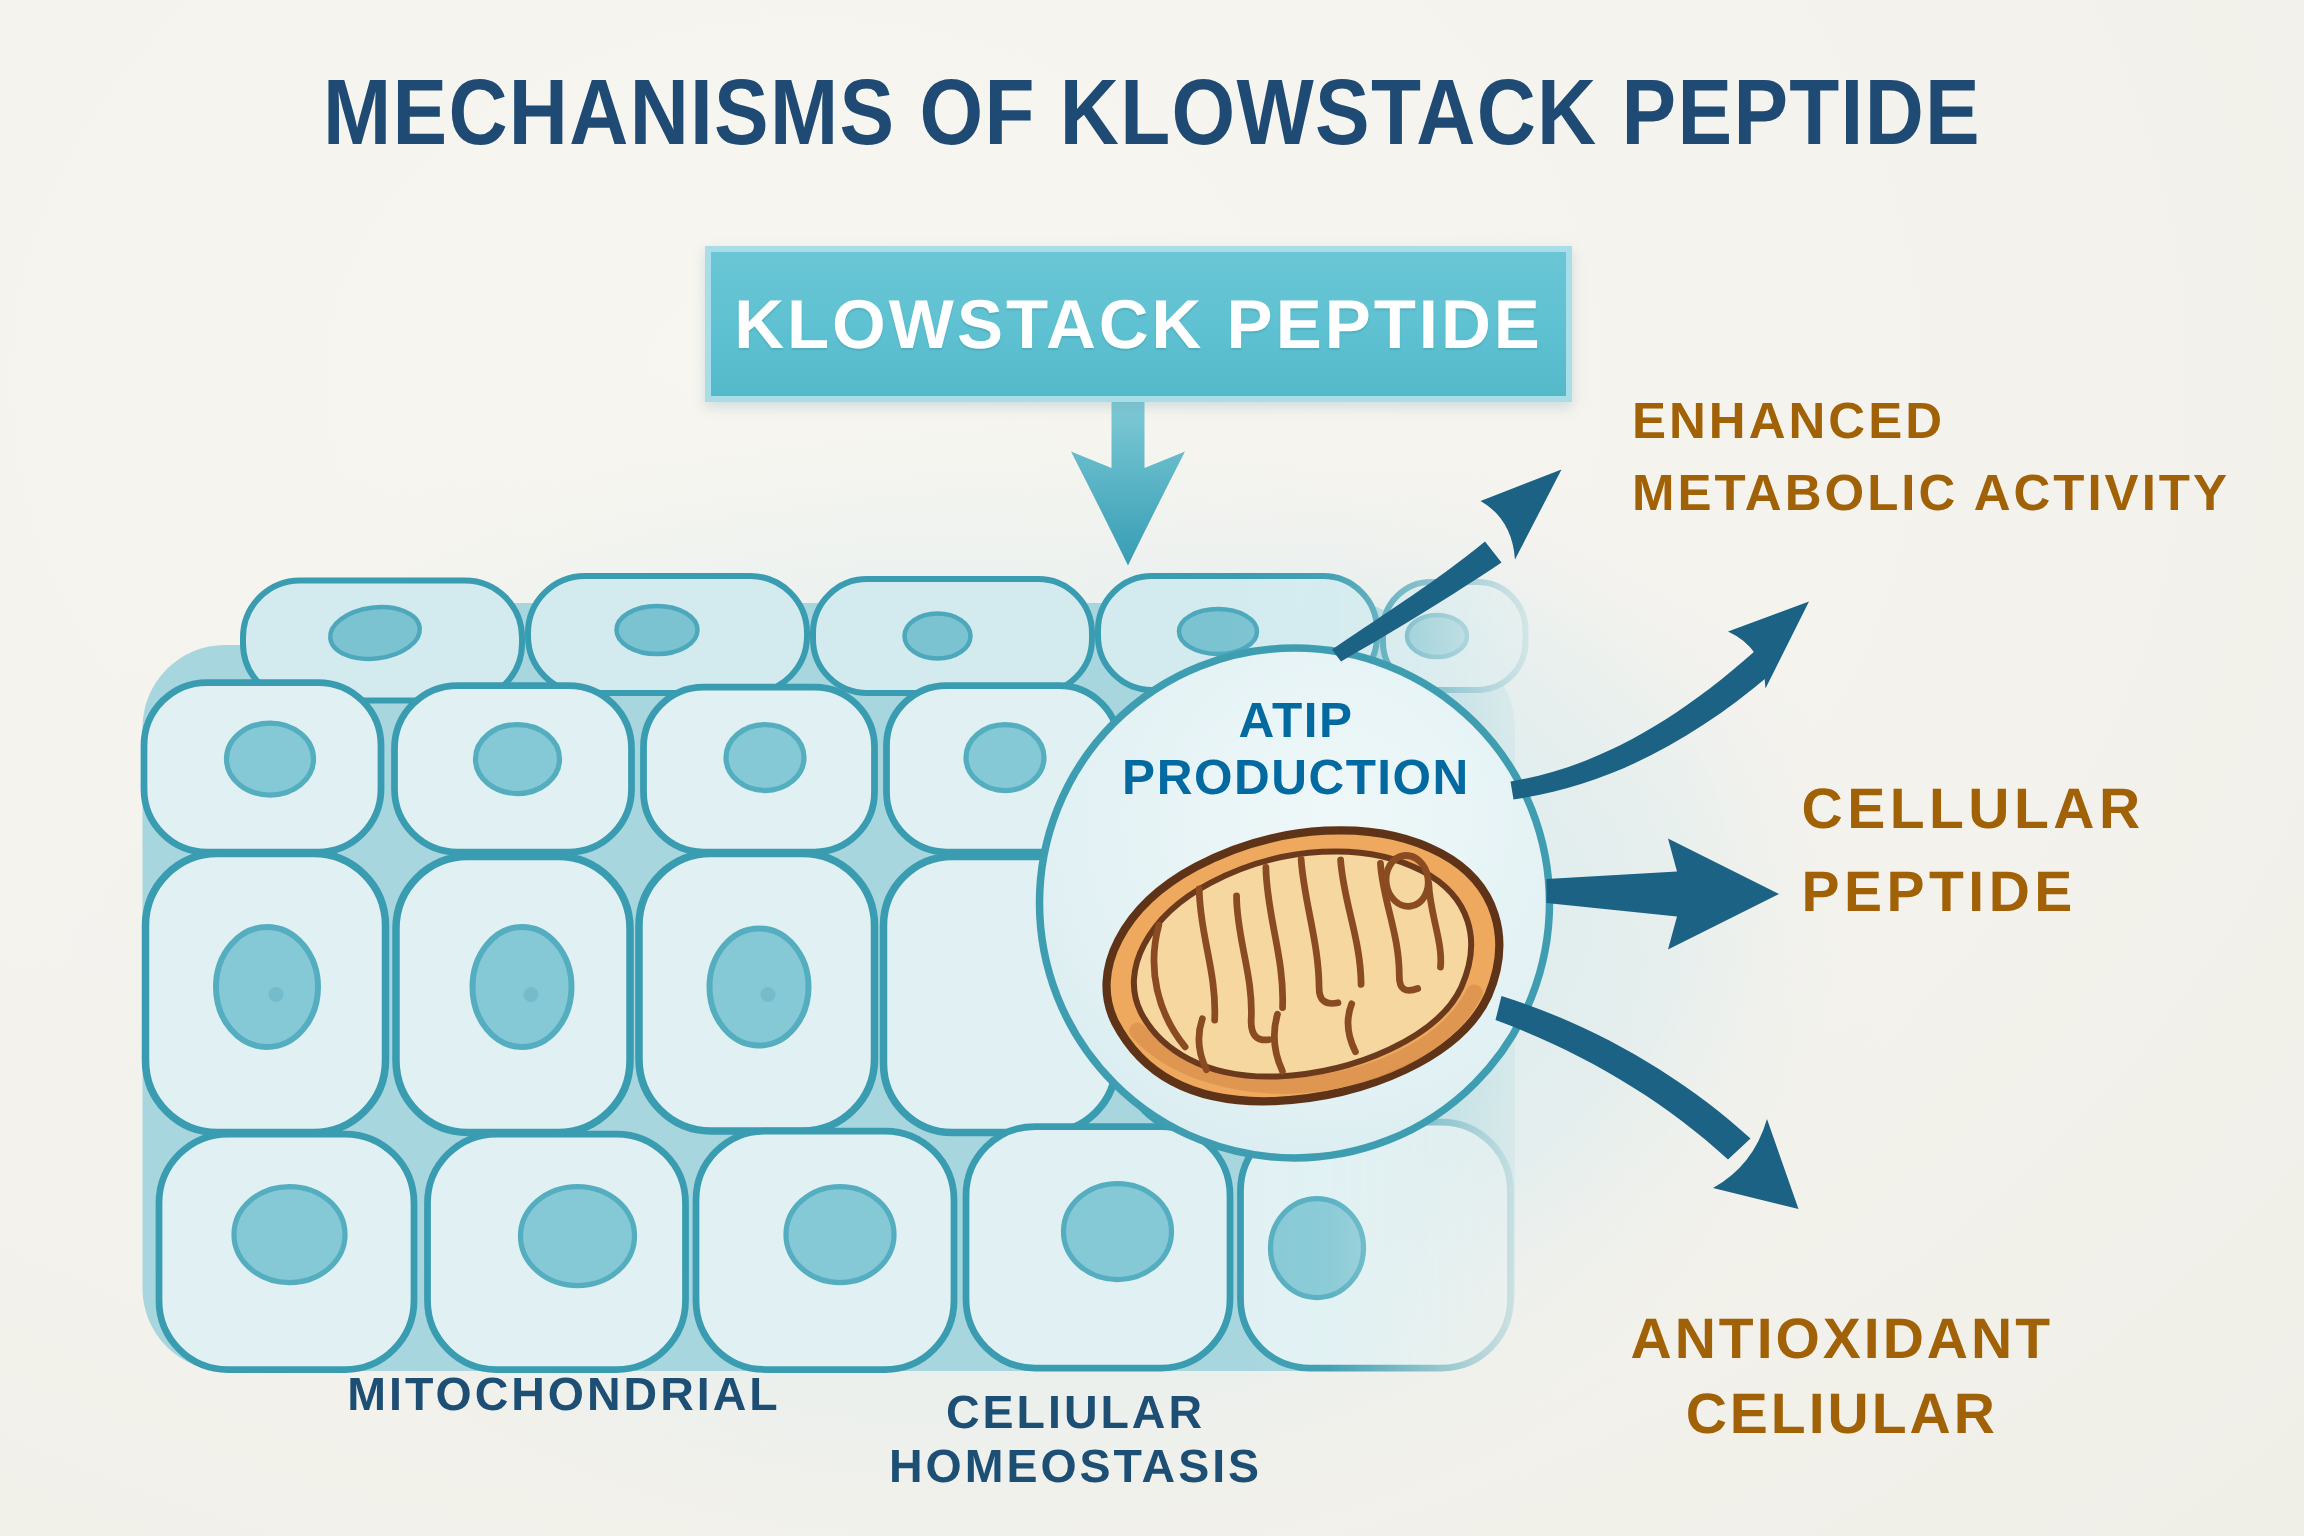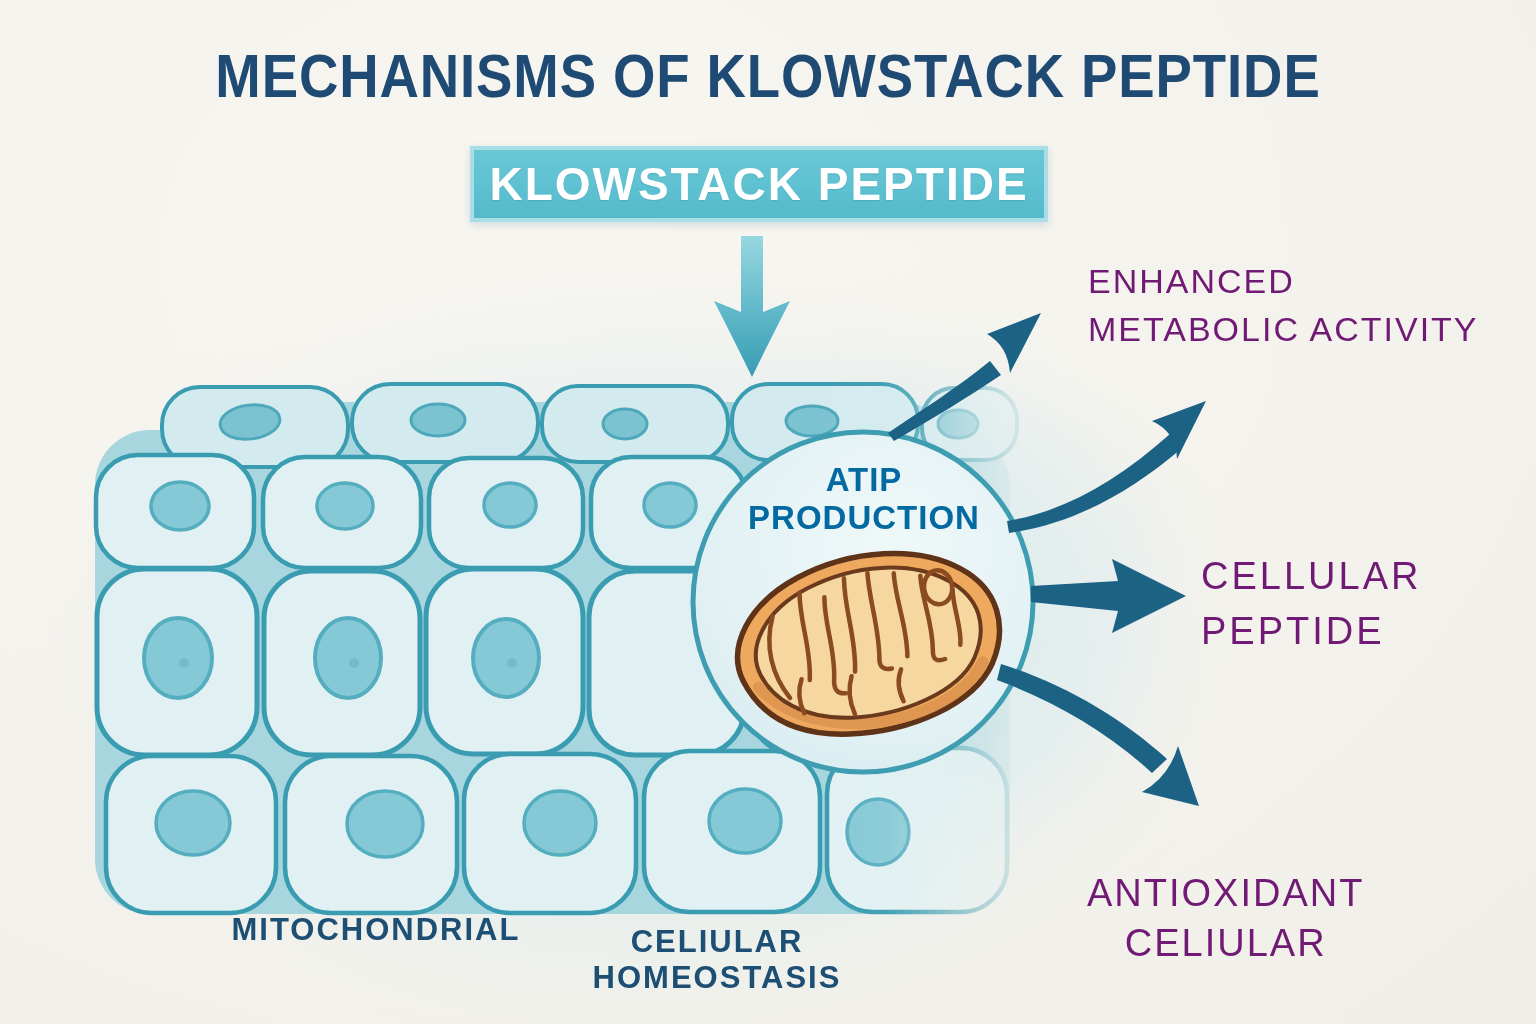--- a/index.html
+++ b/index.html
@@ -10,37 +10,37 @@
   }
   .stage{position:relative;width:1536px;height:1024px;}
   .stage svg{position:absolute;left:0;top:0;}
 
   .title{
     position:absolute;left:0;right:0;top:40px;text-align:center;
     font-size:62px;font-weight:bold;color:#1e4a73;letter-spacing:1px;
     transform:scaleX(.88);transform-origin:center;white-space:nowrap;
   }
   .banner{
-    position:absolute;left:470px;top:146px;width:578px;height:76px;
+    position:absolute;left:470px;top:164px;width:578px;height:104px;
     background:linear-gradient(180deg,#6ac6d5 0%,#5ec1d1 55%,#54b9c9 100%);
     border:4px solid #a9dde7;box-sizing:border-box;
     display:flex;align-items:center;justify-content:center;
     box-shadow:0 3px 8px rgba(90,150,165,.25);
   }
   .banner-text{
     color:#ffffff;font-size:46px;font-weight:bold;letter-spacing:2px;white-space:nowrap;
     text-shadow:0 1px 1px rgba(60,140,155,.35);
   }
   .atip{
     position:absolute;left:743px;top:461px;width:242px;text-align:center;
     color:#0369a1;font-weight:bold;font-size:33px;line-height:38px;letter-spacing:1px;
   }
-  .outcome{position:absolute;color:#701a75;font-weight:normal;white-space:nowrap;}
+  .outcome{position:absolute;color:#a16207;font-weight:bold;white-space:nowrap;}
   .outcome-1{left:1088px;top:257px;font-size:34px;line-height:48px;letter-spacing:2px;}
-  .outcome-2{left:1201px;top:513px;font-size:38px;line-height:55px;letter-spacing:3px;margin-top:36px;}
+  .outcome-2{left:1201px;top:513px;font-size:38px;line-height:55px;letter-spacing:3px;}
   .outcome-3{left:1087px;top:868px;font-size:38px;line-height:50px;letter-spacing:2px;text-align:center;}
   .tissue-label{
     position:absolute;width:340px;text-align:center;color:#1d4e74;font-weight:bold;
     font-size:31px;line-height:36px;letter-spacing:2px;top:912px;
   }
   .tissue-1{left:206px;}
   .tissue-2{left:547px;margin-top:12px;}
 </style>
 </head>
 <body>

